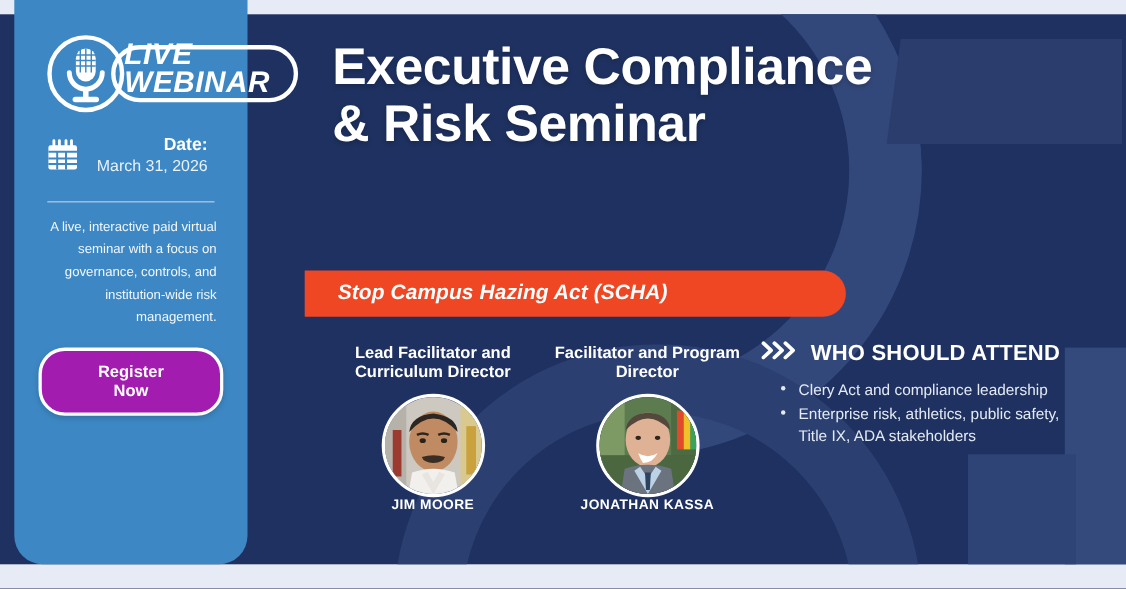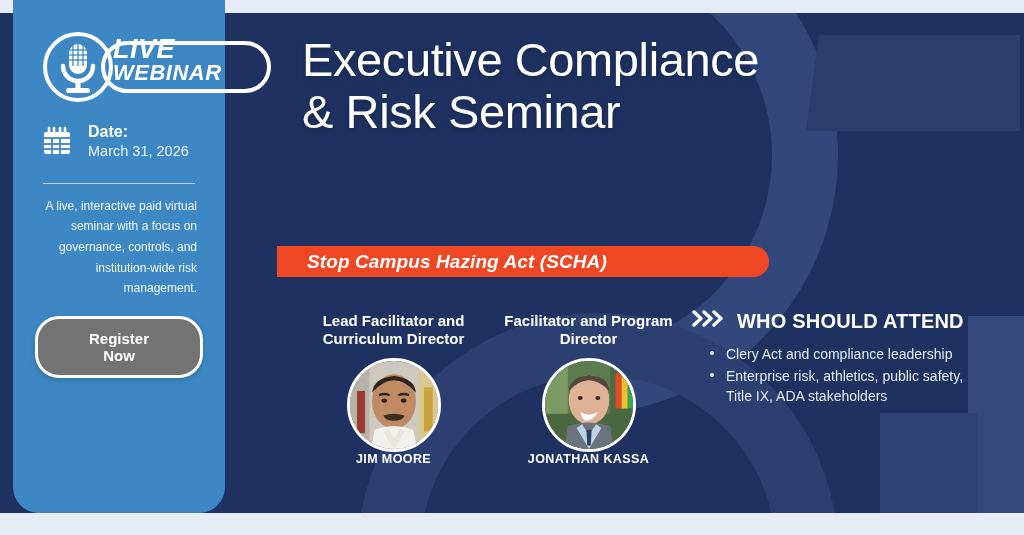--- a/index.html
+++ b/index.html
@@ -56,62 +56,62 @@
   .lw-box {
     position:absolute; left:62px; top:11px; width:170px; height:52px;
     border:4px solid #ffffff; border-radius:26px;
   }
   .lw-text {
     position:absolute; left:74px; top:6px; width:160px;
     color:#ffffff; font-style:italic; font-weight:bold;
     line-height:0.98; letter-spacing:.5px;
   }
   .lw-1 { font-size:27px; display:block; }
-  .lw-2 { font-size:22px; display:block; }
-
-  
-  .info-row { display:flex; align-items:flex-start; gap:15px; margin:18px 0 0 6px; }
+  .lw-2 { font-size:27px; display:block; }
+
+  
+  .info-row { display:flex; align-items:flex-start; gap:15px; margin:18px 0 0 6px;text-align:right; }
   .info-ico { width:32px; height:32px; flex:0 0 32px; margin-top:3px; }
   .info-k { color:#ffffff; font-size:16px; font-weight:bold; line-height:1.25; }
   .info-v { color:#eaf2fa; font-size:14.5px; line-height:1.3; }
 
   .rule { height:1px; background:rgba(255,255,255,.65); margin:22px 8px 0 8px; }
 
   .blurb {
     color:#f1f6fb; font-size:12px; line-height:1.72;
     text-align:right; margin:12px 6px 0 6px;
   }
 
   .cta-wrap { display:flex; justify-content:center; margin-top:17px; }
   .cta {
-    background:#737373; color:#ffffff;
+    background:#a21caf; color:#ffffff;
     font-size:15px; font-weight:bold;
     border:3px solid #ffffff; border-radius:24px;
     padding:11px 40px; cursor:pointer;
     box-shadow:0 2px 6px rgba(0,0,0,.18);
   }
 
   
   .headline {
     position:absolute; left:302px; top:34px; width:500px;
-    color:#ffffff; font-size:47px; font-weight:normal;
+    color:#ffffff; font-size:47px; font-weight:bold;
     line-height:1.11; letter-spacing:-.4px;
     text-shadow:0 2px 5px rgba(0,0,0,.22);
   }
 
   
   .brand { position:absolute; left:822px; top:40px; display:flex; align-items:flex-start; gap:8px; }
   .brand-mark { width:38px; height:38px; margin-top:5px; }
   .brand-txt { color:#ffffff; }
   .brand-1 { font-size:30px; line-height:1; letter-spacing:-.6px; }
   .brand-2 { font-size:20px; line-height:1.35; text-align:right; color:#eef2f9; }
 
   
   .ribbon {
-    position:absolute; left:277px; top:246px; width:492px; height:31px;
+    position:absolute; left:277px; top:246px; width:492px; height:42px;
     background:#ef4623; border-radius:0 25px 25px 0;
     display:flex; align-items:center; padding-left:30px;
   }
   .ribbon span {
     color:#ffffff; font-size:19px; font-weight:bold; font-style:italic;
     letter-spacing:.1px;
   }
 
   
   .speakers { position:absolute; left:296px; top:312px; width:390px; display:flex; }

